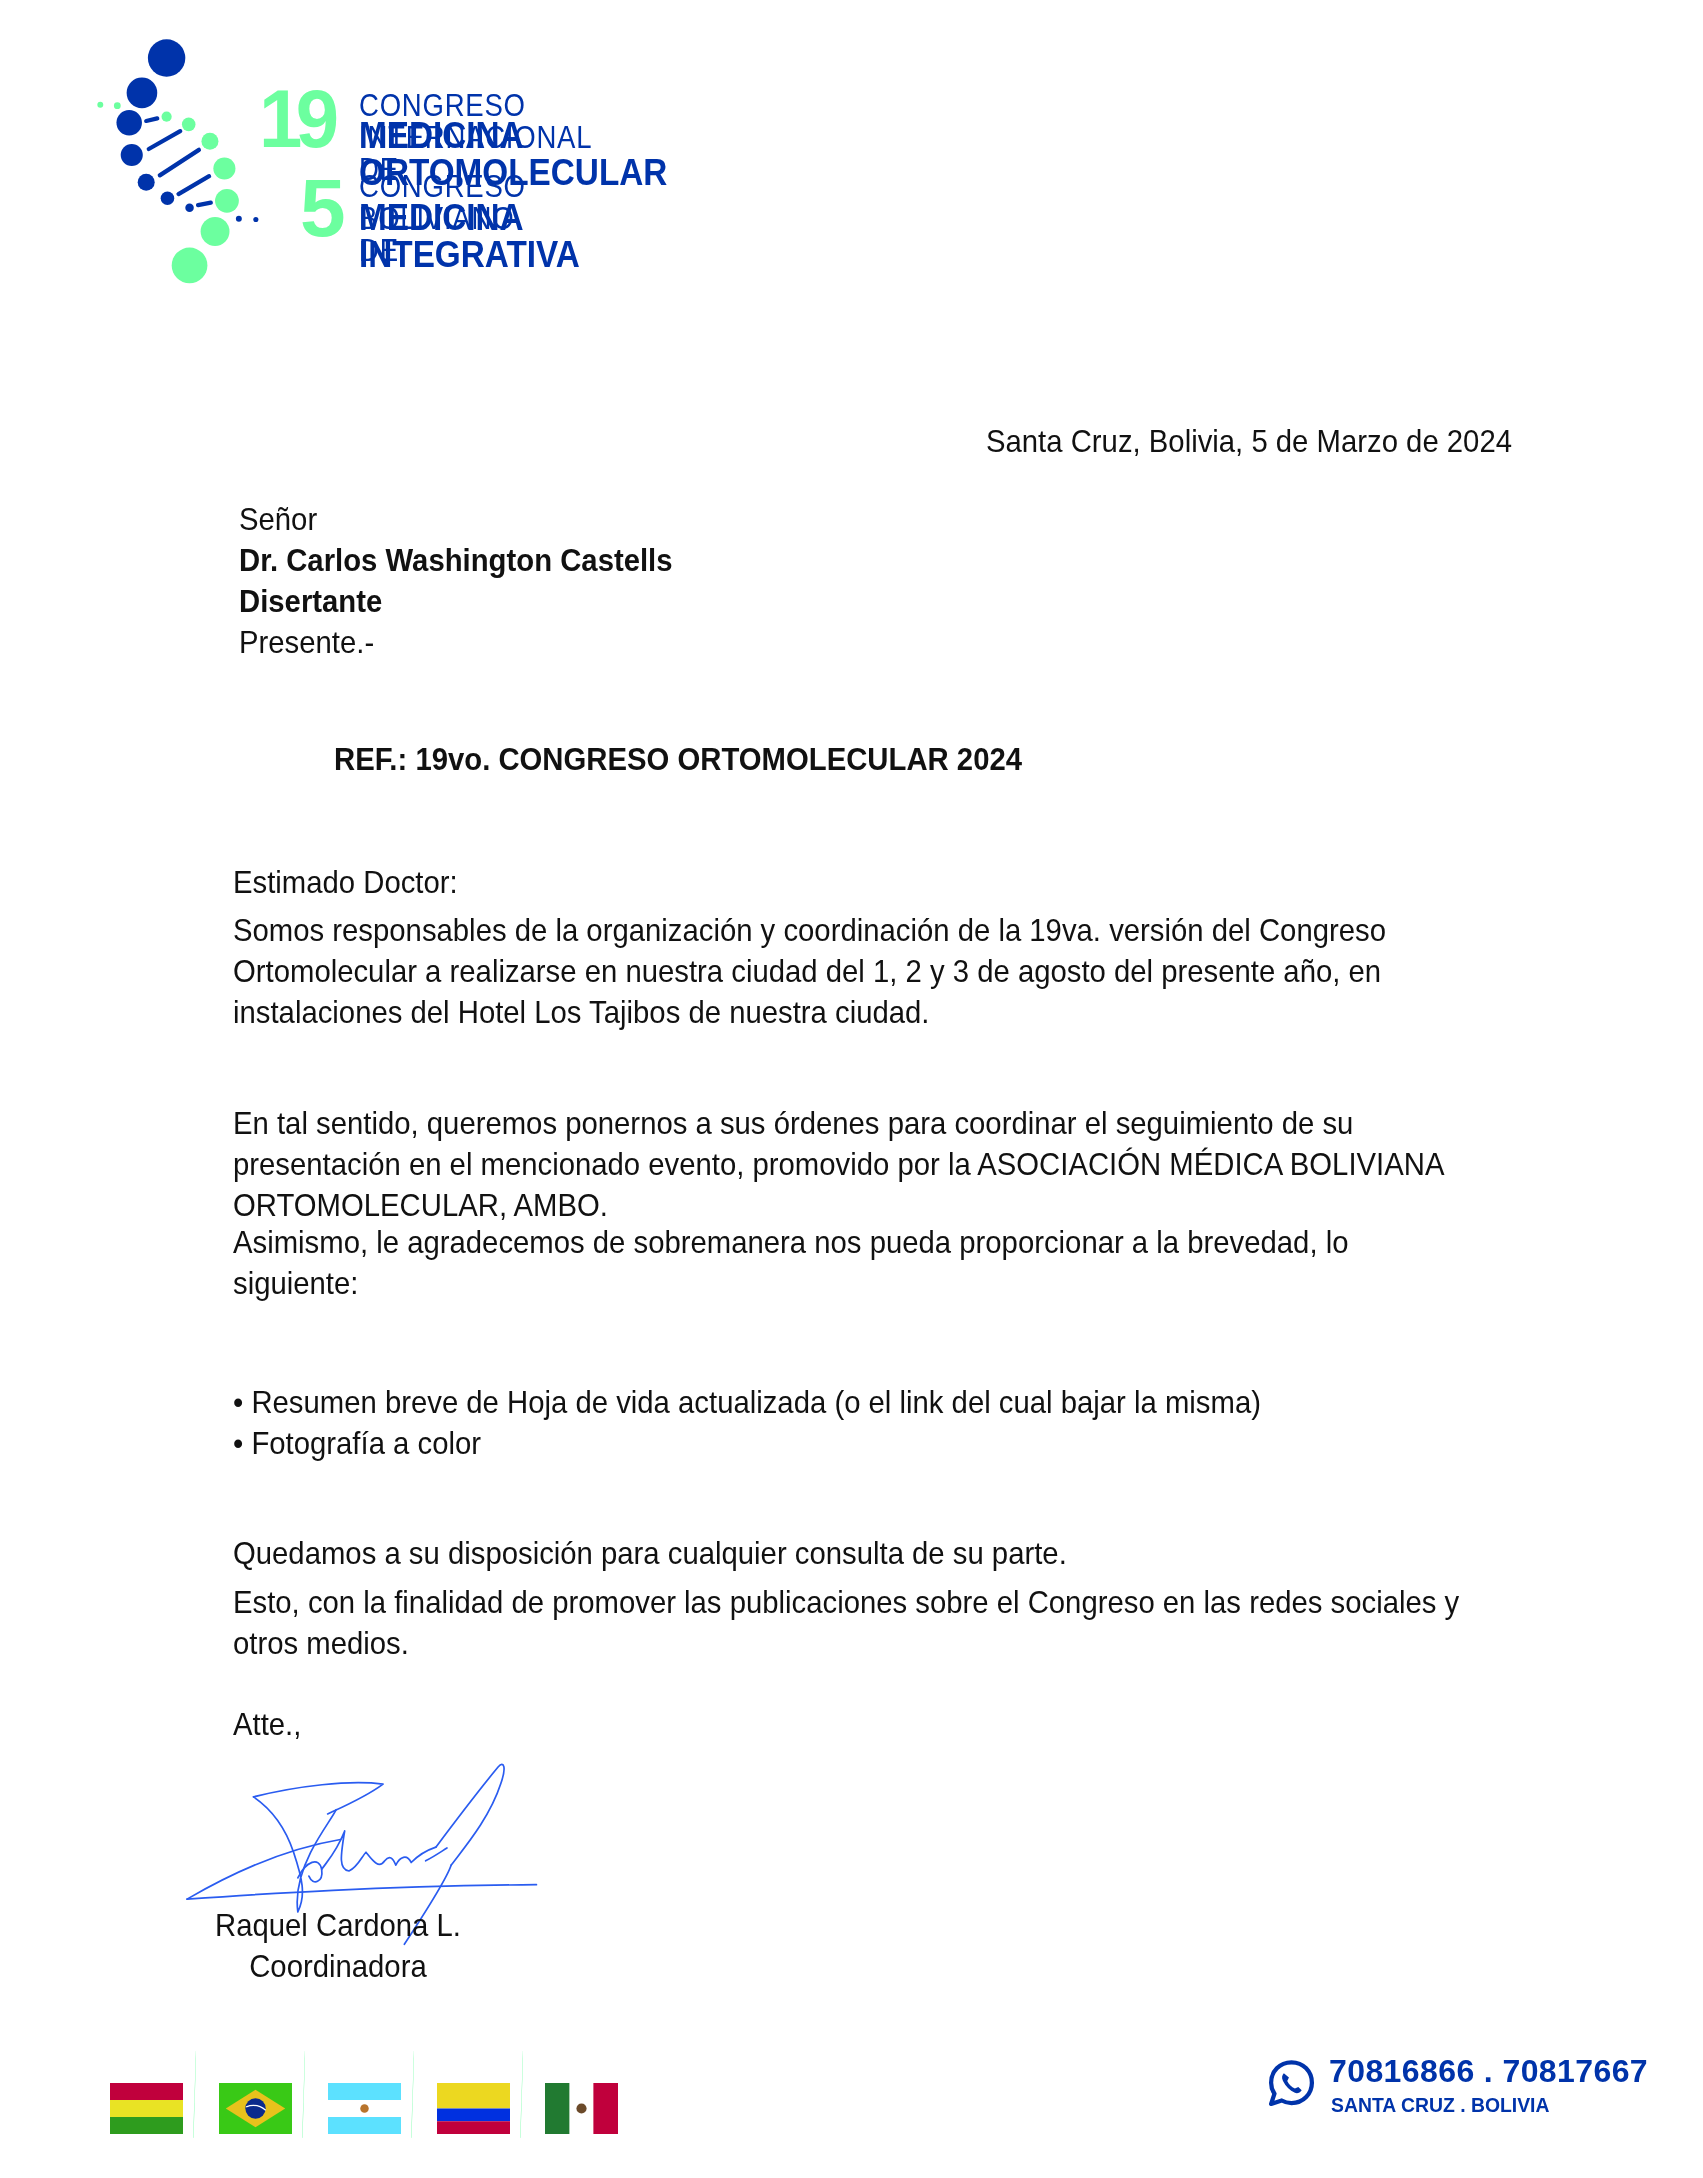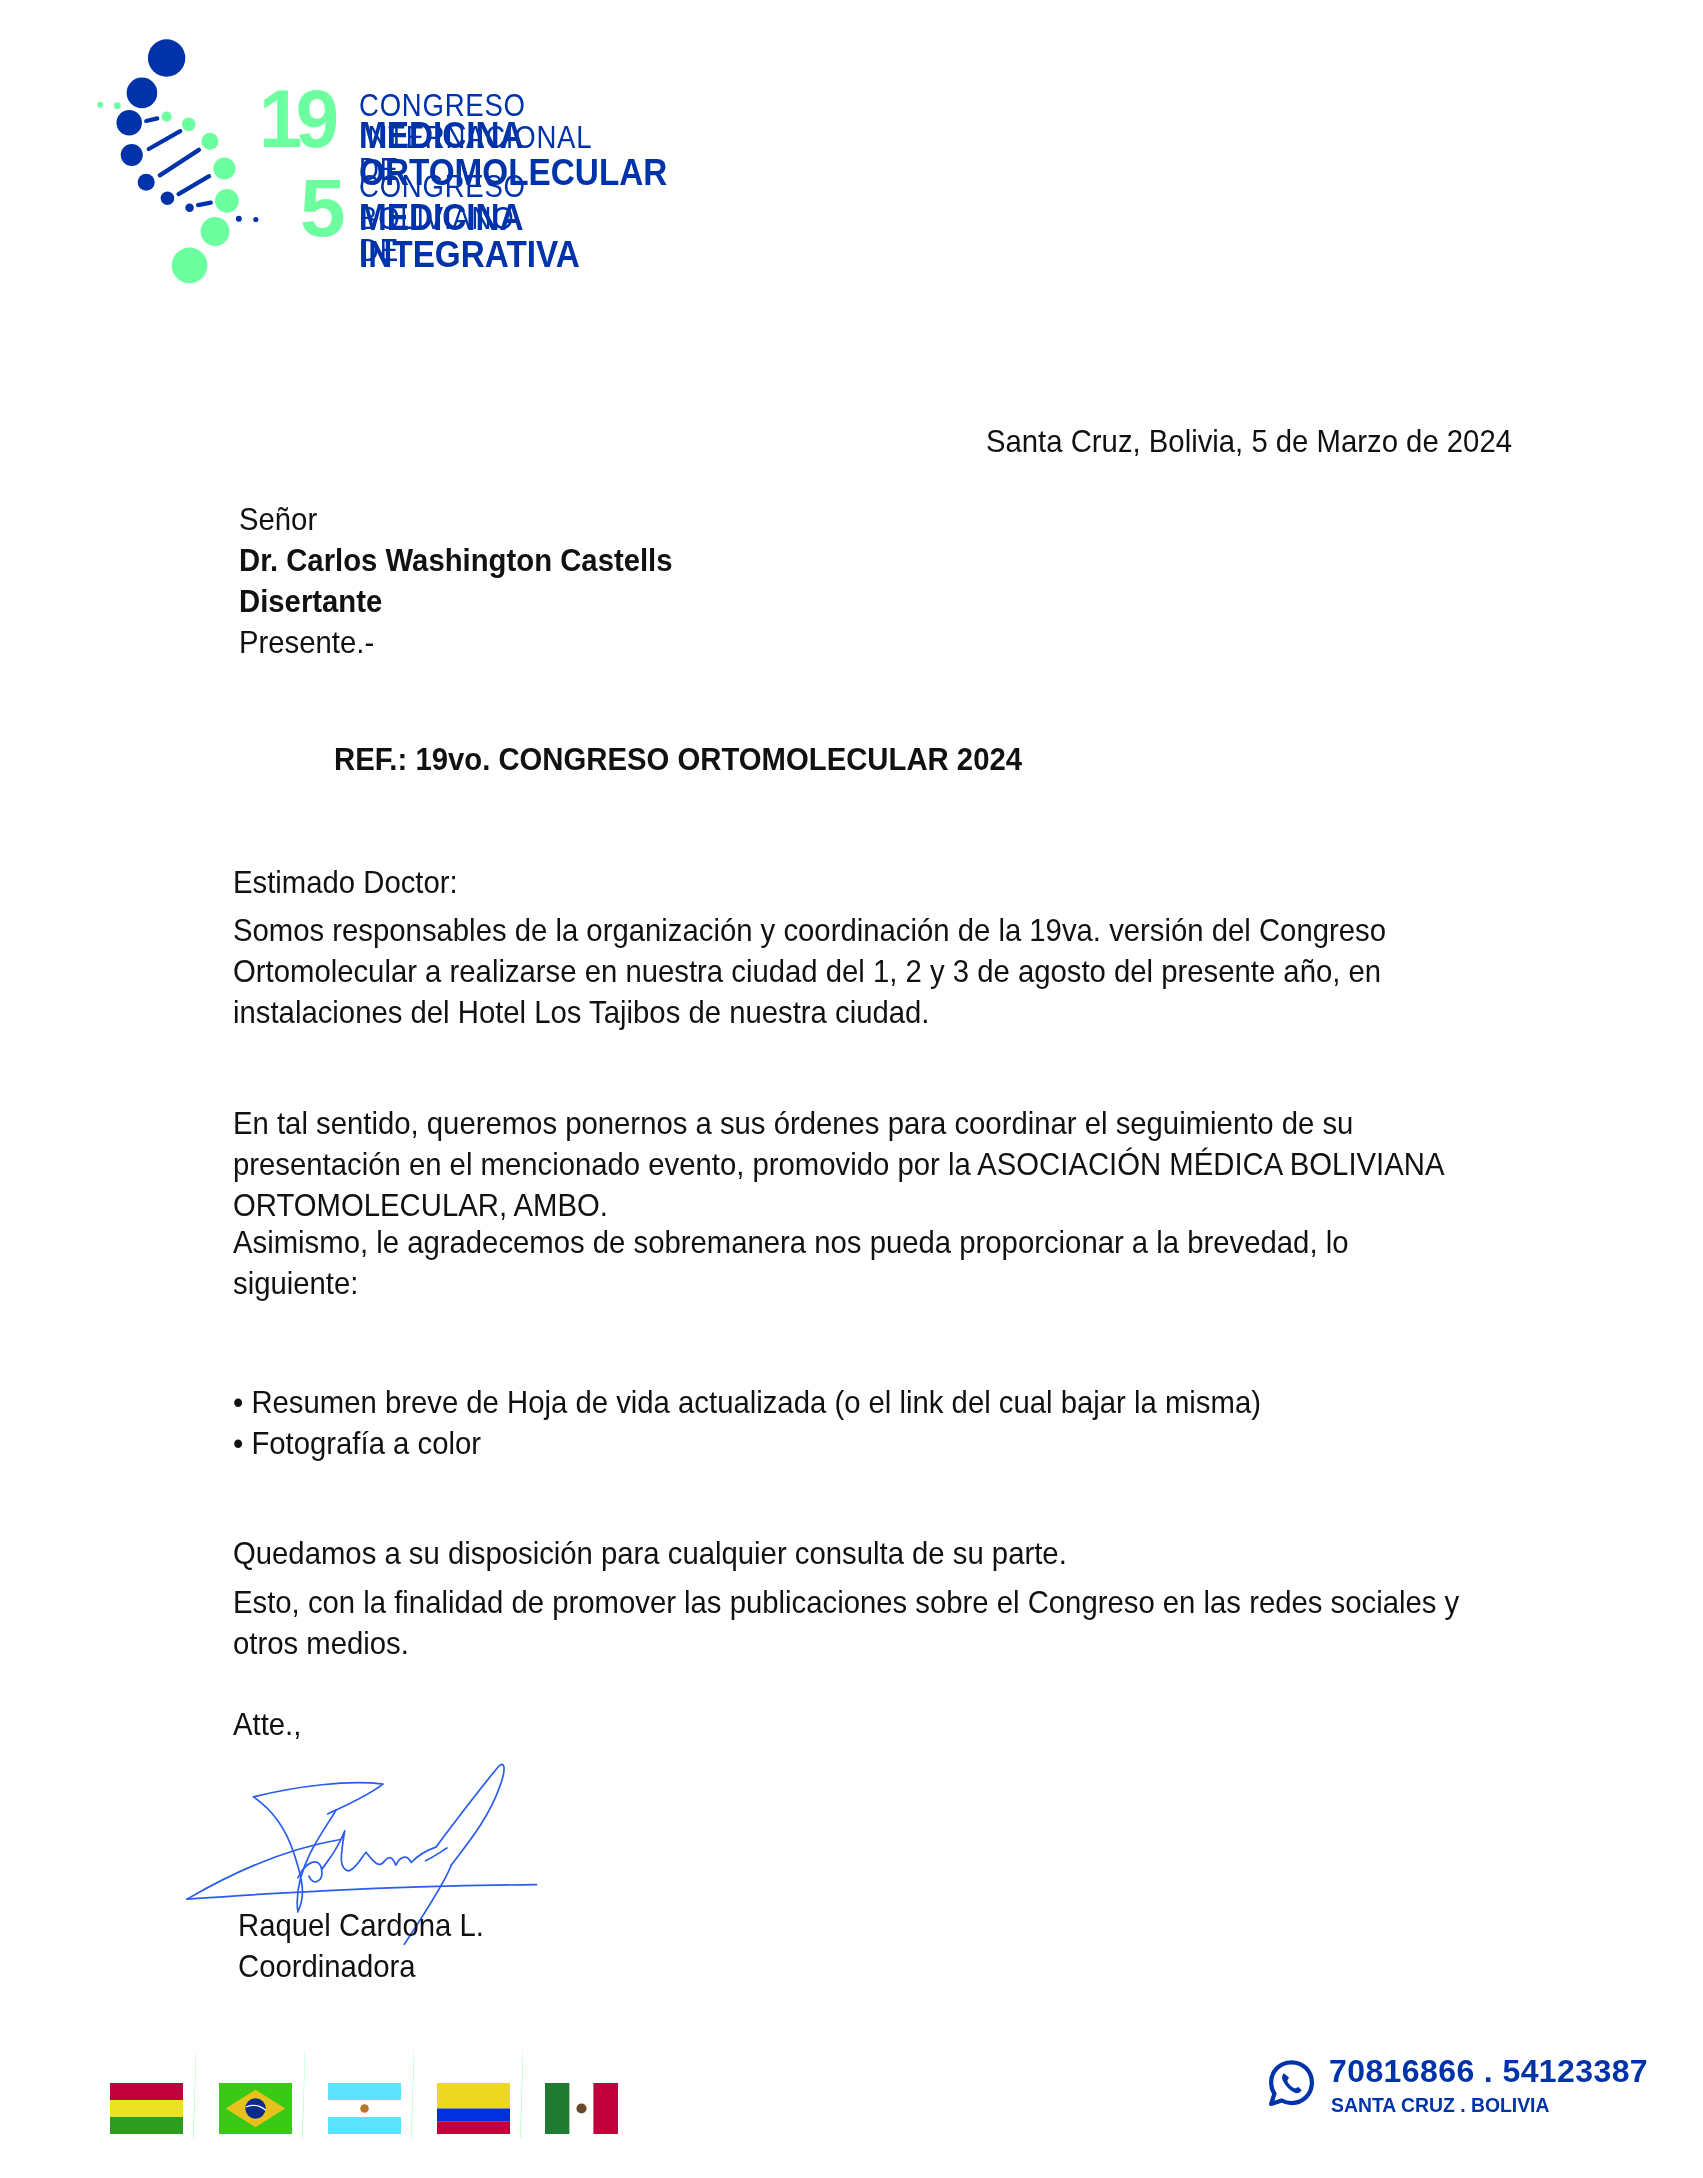--- a/index.html
+++ b/index.html
@@ -25,21 +25,21 @@
   .txt { font-size: 31.5px; line-height: 41px; white-space: nowrap; transform: scaleX(0.93); transform-origin: left; }
   .bold { font-weight: 700; }
 
   #date { left: 986px; top: 421px; }
   #recipient { left: 239px; top: 499px; }
   #ref { left: 334px; top: 739px; }
   #greeting { left: 233px; top: 862px; }
   .para { position: absolute; left: 233px; }
   #signoff { left: 233px; top: 1704px; }
   #signature { left: 170px; top: 1750px; width: 392px; height: 196px; }
-  #signer { left: 238px; top: 1905px; }
+  #signer { left: 215px; top: 1905px; text-align: center; }
 
   
   .flag { position: absolute; top: 2083px; width: 73px; height: 51px; }
   .sep { position: absolute; top: 2051px; width: 3.4px; height: 87px; }
   #wa-icon { left: 1266px; top: 2058px; width: 51px; height: 51px; }
   #phones { left: 1329px; top: 2053px; font-size: 32px; font-weight: 700; color: #0033aa;
             transform: scaleX(1.0); transform-origin: left; letter-spacing: 0.4px; }
   #city { left: 1331px; top: 2094px; font-size: 20.4px; font-weight: 700; color: #0033aa;
           transform: scaleX(0.95); transform-origin: left; }
 </style>
@@ -187,15 +187,15 @@
     <rect x="29" y="0" width="28" height="60" fill="#ffffff"></rect>
     <rect x="57" y="0" width="29" height="60" fill="#c0003c"></rect>
     <circle cx="43" cy="30" r="6" fill="#6b4a2a"></circle>
   </svg>
 </div>
 
 <svg id="wa-icon" class="abs" viewBox="0 0 60 60">
   <path d="M30 5 C16 5 6 16 6 29 C6 34 7.5 38.5 10 42 L6 54 L18.5 50 C22 52 26 53 30 53 C44 53 54 42 54 29 C54 16 44 5 30 5 Z" fill="none" stroke="#0033aa" stroke-width="5" stroke-linejoin="round"></path>
   <path d="M21 18 C19 20 18 23 20 27 C23 33 28 38 34 41 C37 42 40 41 42 38 L38 34 L34 36 C30 34 27 31 25 27 L27 23 Z" fill="#0033aa"></path>
 </svg>
-<div id="phones" class="abs">70816866 . 54123387</div>
+<div id="phones" class="abs">70816866 . 70817667</div>
 <div id="city" class="abs">SANTA CRUZ . BOLIVIA</div>
 
 
 </body></html>

